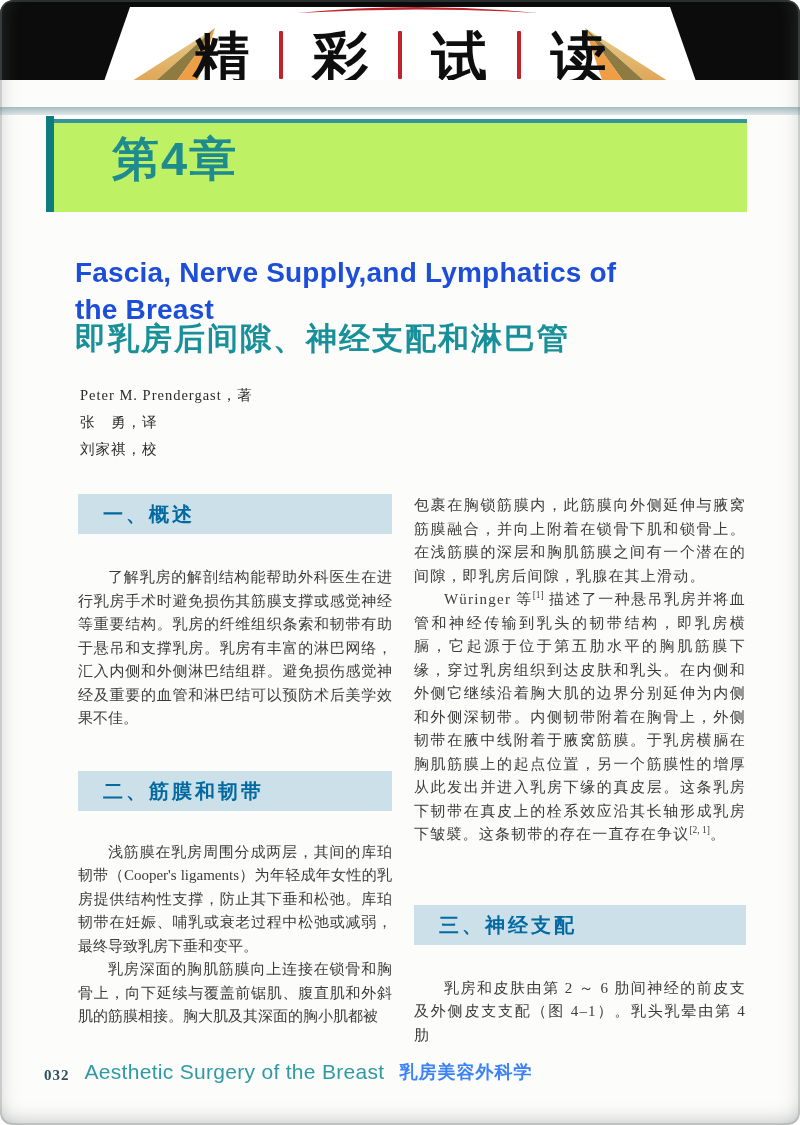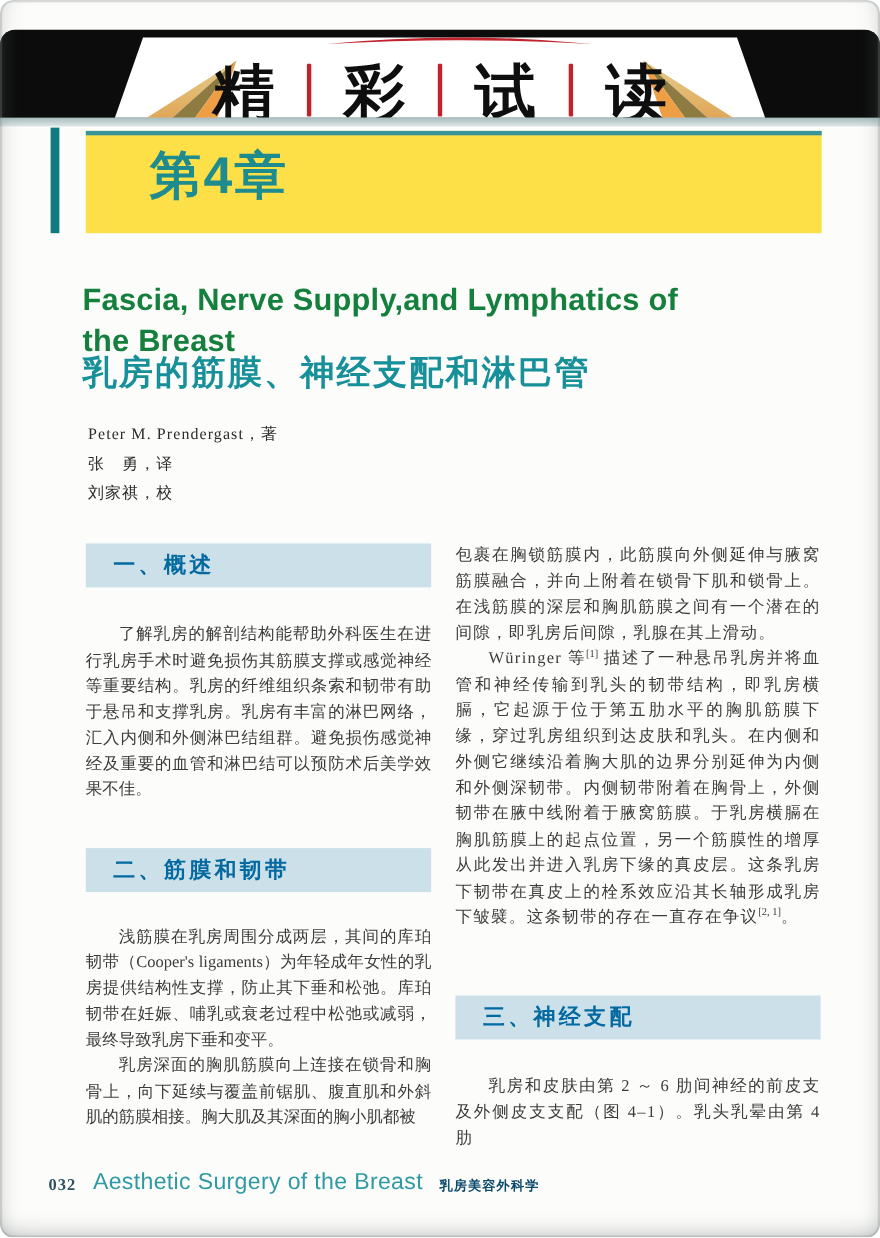--- a/index.html
+++ b/index.html
@@ -10,45 +10,45 @@
   }
   .sheet::after{
     content:"";position:absolute;inset:0;border-radius:12px;pointer-events:none;
     box-shadow:inset 0 0 0 2px rgba(125,135,138,.28),
                inset 0 -16px 20px -14px rgba(95,105,108,.40),
                inset 16px 0 20px -16px rgba(125,135,138,.30),
                inset -16px 0 20px -16px rgba(125,135,138,.30);
   }
   
   .banner{position:absolute;top:0;left:0;width:800px;height:80px;
-    border-radius:14px 14px 0 0;overflow:hidden;background:#0c0c0c;margin-top:27px;}
+    border-radius:14px 14px 0 0;overflow:hidden;background:#0c0c0c;}
   .banner svg{position:absolute;top:0;left:0;}
   .banner-text{
     position:absolute;top:24px;left:0;width:100%;text-align:center;
     font-family:"Liberation Sans","DejaVu Sans",sans-serif;
     font-weight:900;font-size:56px;color:#0e0e0e;line-height:60px;white-space:nowrap;
   }
   .bchar{display:inline-block;vertical-align:middle;}
   .bdiv{display:inline-block;vertical-align:middle;width:4px;height:48px;
     background:#c2222b;margin:0 14px 6px 14px;border-radius:1px;}
   .top-shadow{position:absolute;top:107px;left:0;width:800px;height:8px;
     background:linear-gradient(#a7bcbf,#dfe7e8);}
   
   .chapter-stripe{position:absolute;left:46px;top:116px;width:8px;height:96px;background:#0e7c7e;}
   .chapter-bar{position:absolute;left:54px;top:119px;right:53px;height:93px;
-    background:#fde047;border-top:4px solid #37959a;box-sizing:border-box;margin-left:24px;}
+    background:#bef264;border-top:4px solid #37959a;box-sizing:border-box;}
   .chapter-num{
     display:block;padding:5px 0 0 58px;
     font-family:"Liberation Sans","DejaVu Sans",sans-serif;
     font-weight:900;font-size:47px;letter-spacing:2px;color:#1e8b8e;
   }
   
   .title-en{position:absolute;left:75px;top:254px;margin:0;
     font-family:"Liberation Sans","DejaVu Sans",sans-serif;
-    font-weight:bold;font-size:28px;line-height:37px;color:#15803d;letter-spacing:.2px;}
+    font-weight:bold;font-size:28px;line-height:37px;color:#1d4ed8;letter-spacing:.2px;}
   .title-zh{position:absolute;left:75px;top:320px;margin:0;
     font-family:"Liberation Sans","DejaVu Sans",sans-serif;
     font-weight:bold;font-size:31px;line-height:38px;color:#17909a;letter-spacing:2px;}
   
   .authors{position:absolute;left:80px;top:382px;color:#2b2b2b;font-size:14.5px;}
   .authors p{margin:0;line-height:27px;letter-spacing:1px;}
   
   .col{position:absolute;top:494px;}
   .col-left{left:78px;width:314px;}
   .col-right{left:414px;width:332px;}
@@ -69,21 +69,21 @@
   .col-right .body.p6{margin-top:32px;}
   sup.ref{font-size:9.5px;letter-spacing:0;vertical-align:6px;line-height:0;}
   
   .footer{position:absolute;left:44px;top:1060px;display:flex;align-items:flex-end;gap:15px;
     white-space:nowrap;}
   .pnum{font-family:"Liberation Serif","DejaVu Serif",serif;font-weight:bold;
     font-size:15px;color:#2e5062;letter-spacing:1px;}
   .ben{font-family:"Liberation Sans","DejaVu Sans",sans-serif;
     font-size:21px;color:#2f9aa4;letter-spacing:.3px;}
   .bzh{font-family:"Liberation Sans","DejaVu Sans",sans-serif;
-    font-weight:bold;font-size:12px;color:#0c4a6e;letter-spacing:1px;margin-top:10px;}
+    font-weight:bold;font-size:18px;color:#3b82f6;letter-spacing:1px;}
 </style>
 </head>
 <body>
 
 <div class="sheet">
 
   <header class="banner">
     <svg width="800" height="108" viewBox="0 0 800 108" aria-hidden="true">
       <defs>
         <linearGradient id="goldL" x1="0" y1="0" x2="0" y2="1">
@@ -121,21 +121,21 @@
     </div>
   </header>
   <div class="top-shadow"></div>
 
   <div class="chapter-stripe"></div>
   <div class="chapter-bar">
     <span class="chapter-num">第4章</span>
   </div>
 
   <h1 class="title-en"><span>Fascia, Nerve Supply,and Lymphatics of</span><br><span>the Breast</span></h1>
-  <h2 class="title-zh">乳房的筋膜、神经支配和淋巴管</h2>
+  <h2 class="title-zh">即乳房后间隙、神经支配和淋巴管</h2>
 
   <div class="authors">
     <p>Peter M. Prendergast，著</p>
     <p>张　勇，译</p>
     <p>刘家祺，校</p>
   </div>
 
   <div class="col col-left">
     <div class="sec-bar">一、概述</div>
     <p class="body indent p1">了解乳房的解剖结构能帮助外科医生在进行乳房手术时避免损伤其筋膜支撑或感觉神经等重要结构。乳房的纤维组织条索和韧带有助于悬吊和支撑乳房。乳房有丰富的淋巴网络，汇入内侧和外侧淋巴结组群。避免损伤感觉神经及重要的血管和淋巴结可以预防术后美学效果不佳。</p>

